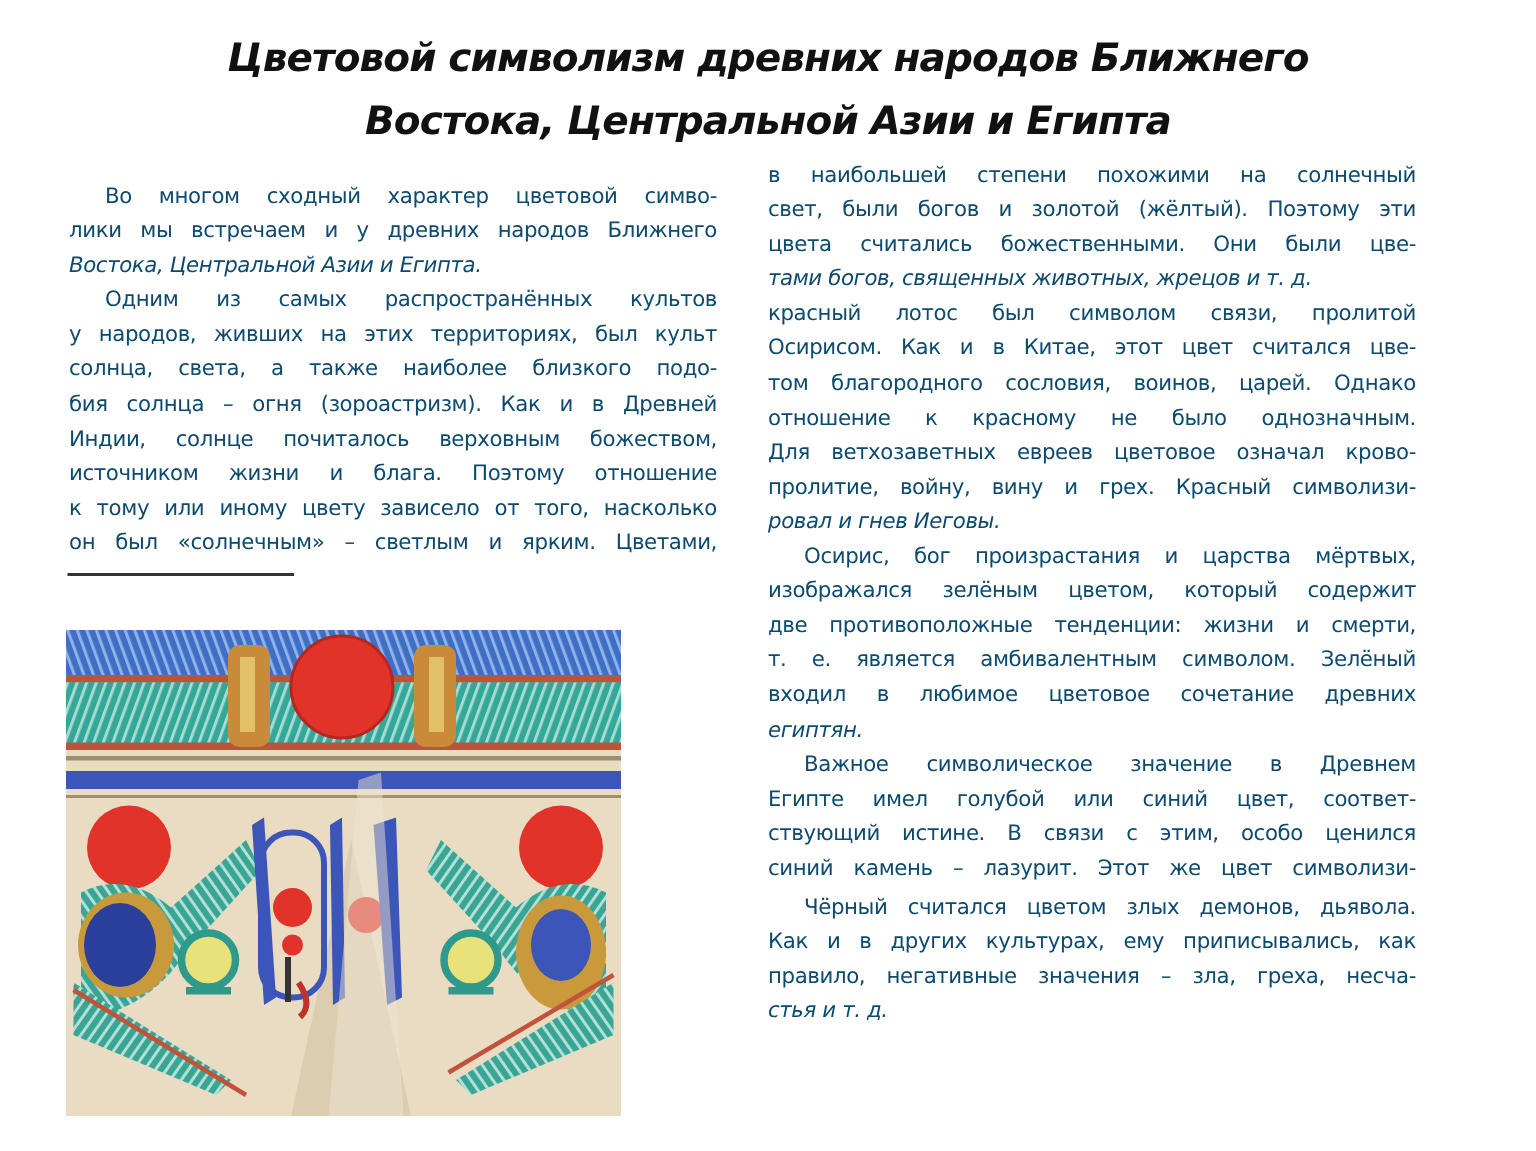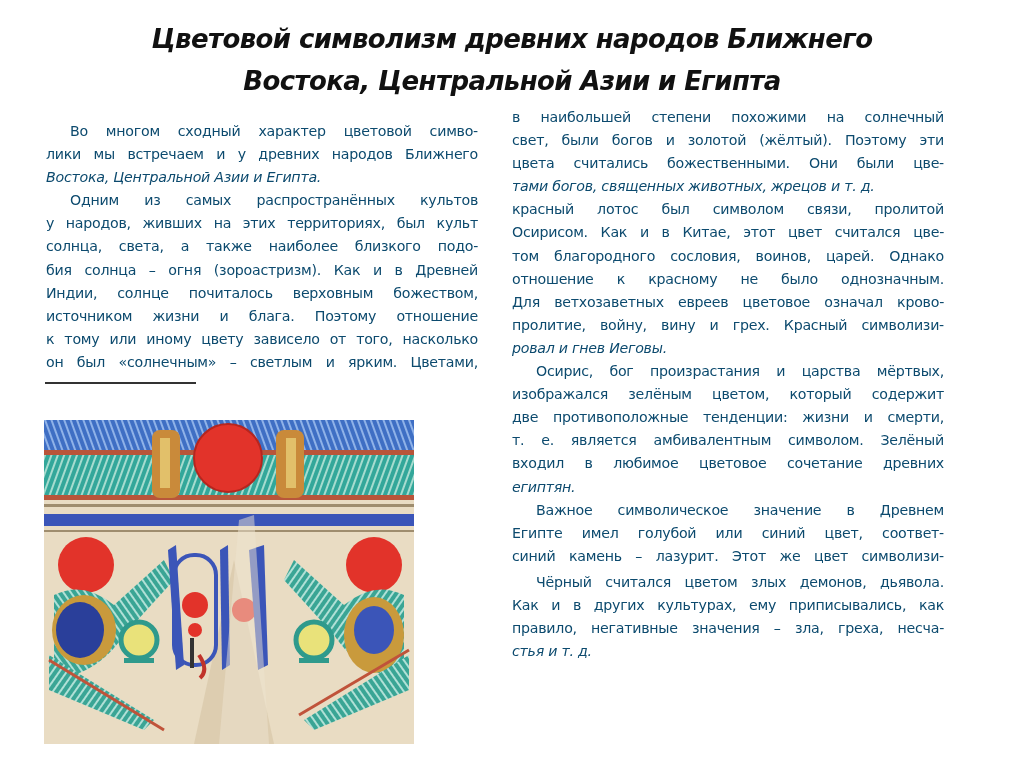--- a/index.html
+++ b/index.html
@@ -152,19 +152,20 @@
   <span class="line">пролитие, войну, вину и грех. Красный символизи-</span>
   <span class="line last">ровал и гнев Иеговы.</span>
   <span class="line indent">Осирис, бог произрастания и царства мёртвых,</span>
   <span class="line">изображался зелёным цветом, который содержит</span>
   <span class="line">две противоположные тенденции: жизни и смерти,</span>
   <span class="line">т. е. является амбивалентным символом. Зелёный</span>
   <span class="line">входил в любимое цветовое сочетание древних</span>
   <span class="line last">египтян.</span>
   <span class="line indent">Важное символическое значение в Древнем</span>
   <span class="line">Египте имел голубой или синий цвет, соответ-</span>
+  <span class="line">ствующий истине. В связи с этим, особо ценился</span>
   <span class="line">синий камень – лазурит. Этот же цвет символизи-</span>
   <div class="gap"></div>
   <span class="line indent">Чёрный считался цветом злых демонов, дьявола.</span>
   <span class="line">Как и в других культурах, ему приписывались, как</span>
   <span class="line">правило, негативные значения – зла, греха, несча-</span>
   <span class="line last">стья и т. д.</span>
 </div>
 
 </body></html>

